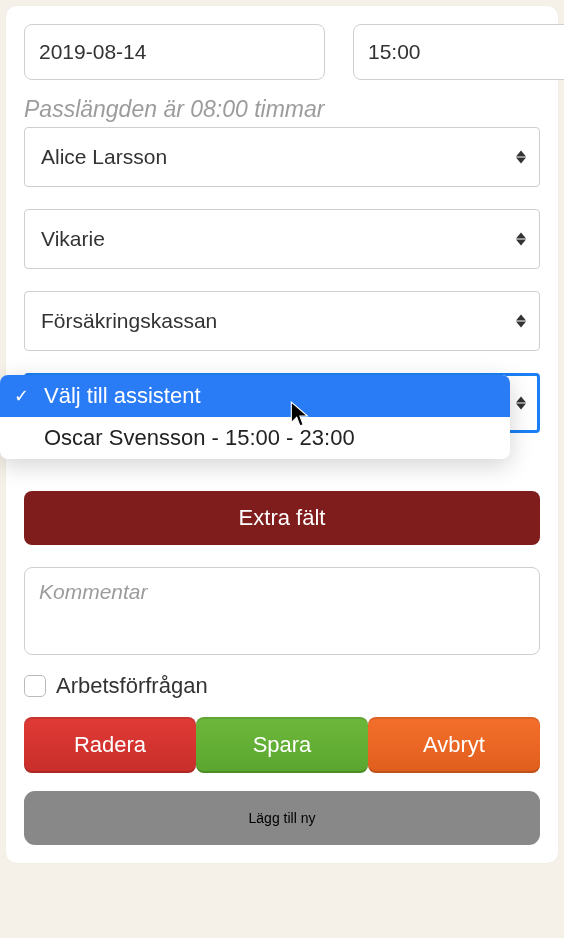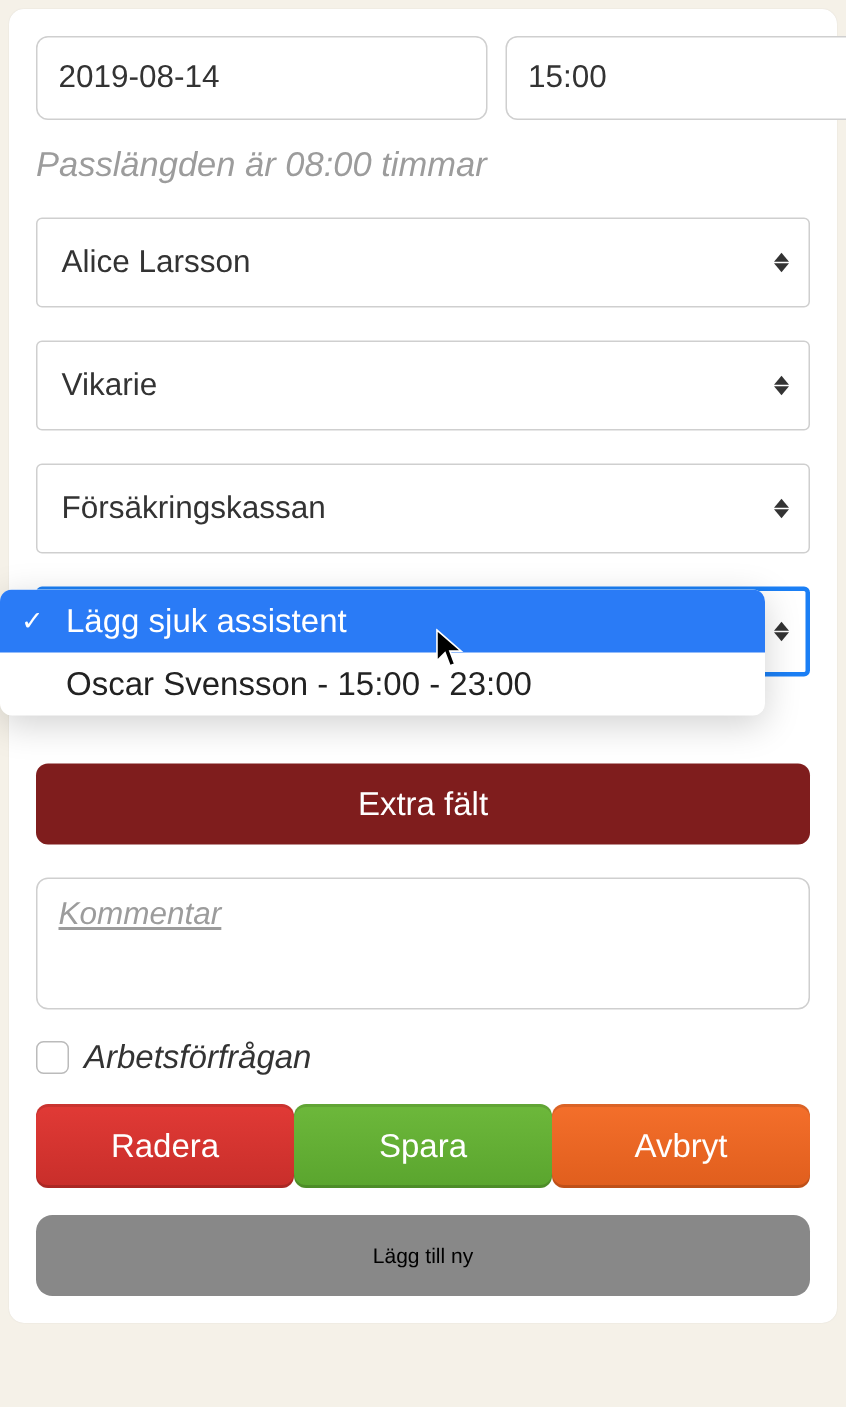--- a/index.html
+++ b/index.html
@@ -10,39 +10,39 @@
     }
     .panel {
       background: #ffffff;
       border-radius: 10px;
       padding: 18px;
       width: 552px;
       box-shadow: 0 0 1px rgba(0,0,0,0.1);
     }
     .row-top {
       display: flex;
-      gap: 12px;
+      gap: 28px;
       margin-bottom: 16px;
     }
     .ifield {
       border: 1px solid #cfcfcf;
       border-radius: 8px;
       height: 56px;
       padding: 0 14px;
       font-size: 21px;
       color: #333;
       background: #fff;
     }
     .date-field { flex: 1.6; }
     .time-field { flex: 1; }
     .duration-text {
       color: #9c9c9c;
       font-size: 23px;
       font-style: italic;
-      margin-bottom: 22px;
+      margin-bottom: 4px;
     }
     .sel-wrap { position: relative; margin-bottom: 22px; }
     .sel {
       width: 100%;
       border: 1px solid #cfcfcf;
       border-radius: 4px;
       height: 60px;
       padding: 0 40px 0 16px;
       font-size: 21px;
       color: #333;
@@ -129,29 +129,27 @@
       height: 88px;
       border: 1px solid #cfcfcf;
       border-radius: 8px;
       padding: 12px 14px;
       font-size: 21px;
       font-style: italic;
       color: #9c9c9c;
       resize: none;
       font-family: inherit;
       margin-bottom: 14px;
-      text-decoration: underline;
     }
     .comment-area::placeholder { color: #9c9c9c; }
     .chk-row {
       display: flex;
       align-items: center;
       gap: 10px;
       margin-bottom: 18px;
-      font-style: italic;
     }
     .chk {
       width: 22px;
       height: 22px;
       border: 1px solid #bbb;
       border-radius: 5px;
       background: #fff;
       cursor: pointer;
     }
     .chk-label {
@@ -234,21 +232,21 @@
       <span></span>
     </div>
     <div class="caret">
         <div class="up"></div>
         <div class="down"></div>
       </div>
 
     <div class="dropdown-overlay">
       <div class="dd-item selected">
         <span class="dd-check">✓</span>
-        <span>Lägg sjuk assistent</span>
+        <span>Välj till assistent</span>
       </div>
       <div class="dd-item">
         <span>Oscar Svensson - 15:00 - 23:00</span>
       </div>
     </div>
 
     <div class="cursor-arrow">
       <svg viewBox="0 0 20 26">
         <path d="M1 1 L1 20 L6 15 L9 23 L12 22 L9 14 L16 14 Z" fill="#000" stroke="#fff" stroke-width="1"></path>
       </svg>

